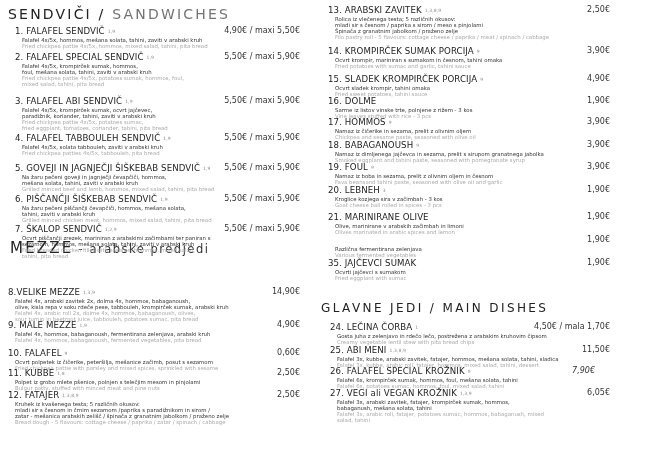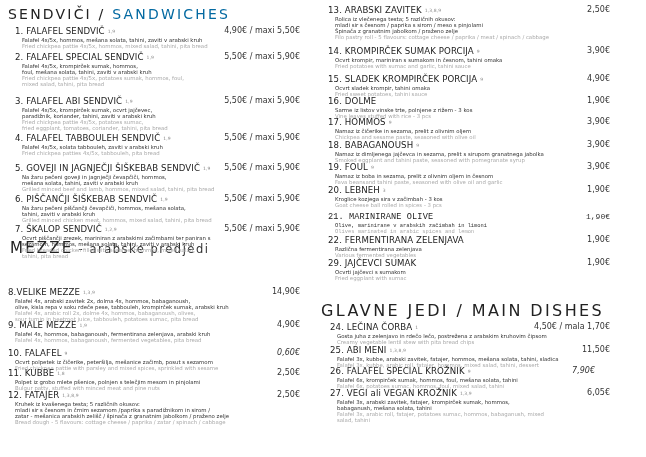--- a/index.html
+++ b/index.html
@@ -2,21 +2,21 @@
 <html><head>
 <meta charset="utf-8">
 <style>
   html, body { margin:0; padding:0; background:#fff; }
   body { width:646px; height:457px; overflow:hidden; position:relative;
          font-family:"DejaVu Sans", "Liberation Sans", sans-serif; color:#333; }
   .col { position:absolute; top:0; }
   .col.left { left:0; width:323px; }
   .col.right { left:323px; width:323px; }
   .section-title { position:absolute; font-size:14px; letter-spacing:2.2px; color:#222; white-space:nowrap; font-weight:normal; }
-  .section-title .light { color:#0369a1; }
+  .section-title .light { color:#737373; }
   .section-title .sub { font-size:11.5px; letter-spacing:1.5px; color:#333; }
   .item { position:absolute; }
   .item .head { position:relative; height:11px; }
   .item .name { position:absolute; left:0; top:0; font-size:8.6px; color:#222; white-space:nowrap; letter-spacing:0.1px; }
   .item .allergens { font-size:4.5px; color:#888; margin-left:3px; vertical-align:1px; }
   .item .price { position:absolute; top:0; font-size:8px; color:#333; white-space:nowrap; }
   .item .desc { font-size:5.4px; line-height:6.1px; color:#333; white-space:nowrap; margin-left:7px; }
   .item .desc-en { font-size:5.4px; line-height:6.1px; color:#aaa; white-space:nowrap; margin-left:7px; }
 </style>
 </head>
@@ -25,21 +25,21 @@
 <div class="col left">
   <div class="section-title" style="left:8px;top:6px;">
     <span>SENDVIČI / </span><span class="light">SANDWICHES</span>
   </div>
   <div class="section-title" style="left:10px;top:239px;font-size:15px;">
     <span>MEZZE</span><span class="sub"> - arabske predjedi</span>
   </div>
 </div>
 
 <div class="col right">
-  <div class="section-title" style="left:-2px;top:301px;font-size:16px;letter-spacing:2.4px;">
+  <div class="section-title" style="left:-2px;top:301px;font-size:12px;letter-spacing:2.4px;">
     <span>GLAVNE JEDI / MAIN DISHES</span>
   </div>
 </div>
 
 <div id="items">
     <div class="item" style="left: 15px; top: 26px; width: 300px;">
       <div class="head">
         <span class="name">1. FALAFEL SENDVIČ<span class="allergens">1,9</span></span>
         <span class="price" style="right: 15px;">4,90€ / maxi 5,50€</span>
       </div>
@@ -116,21 +116,21 @@
       <div class="head">
         <span class="name">9. MALE MEZZE<span class="allergens">1,9</span></span>
         <span class="price" style="right: 8px;">4,90€</span>
       </div>
       <div class="desc">Falafel 4x, hommos, babaganoush, fermentirana zelenjava, arabski kruh</div>
       <div class="desc-en">Falafel 4x, hommos, babaganoush, fermented vegetables, pita bread</div>
     </div>
     <div class="item" style="left: 8px; top: 348px; width: 300px;">
       <div class="head">
         <span class="name">10. FALAFEL<span class="allergens">9</span></span>
-        <span class="price" style="right: 8px; font-style: italic;">0,60€</span>
+        <span class="price" style="right: 8px;">0,60€</span>
       </div>
       <div class="desc">Ocvrt polpetek iz čičerike, peteršilja, mešanice začimb, posut s sezamom</div>
       <div class="desc-en">Fried chickpea pattie with parsley and mixed spices, sprinkled with sesame</div>
     </div>
     <div class="item" style="left: 8px; top: 368px; width: 300px;">
       <div class="head">
         <span class="name">11. KUBBE<span class="allergens">1,8</span></span>
         <span class="price" style="right: 8px;">2,50€</span>
       </div>
       <div class="desc">Polpet iz grobo mlete pšenice, polnjen s telečjim mesom in pinjolami</div>
@@ -205,39 +205,38 @@
       <div class="desc-en">Fava beansand tahini paste, seasoned with olive oil and garlic</div>
     </div>
     <div class="item" style="left: 328px; top: 185px; width: 290px;">
       <div class="head">
         <span class="name">20. LEBNEH<span class="allergens">3</span></span>
         <span class="price" style="right: 8px;">1,90€</span>
       </div>
       <div class="desc">Kroglice kozjega sira v začimbah - 3 kos</div>
       <div class="desc-en">Goat cheese ball rolled in spices - 3 pcs</div>
     </div>
-    <div class="item" style="left: 328px; top: 212px; width: 290px; font-family: Liberation Mono, monospace;">
+    <div class="item" style="left: 328px; top: 212px; width: 290px;">
       <div class="head">
         <span class="name">21. MARINIRANE OLIVE</span>
         <span class="price" style="right: 8px;">1,90€</span>
       </div>
       <div class="desc">Olive, marinirane v arabskih začimbah in limoni</div>
       <div class="desc-en">Olives marinated in arabic spices and lemon</div>
     </div>
     <div class="item" style="left: 328px; top: 235px; width: 290px;">
       <div class="head">
-        <span class="name">22. FERMENTIRANA ZELENJAVA</span>
         <span class="price" style="right: 8px;">1,90€</span>
       </div>
       <div class="desc">Različna fermentirana zelenjava</div>
       <div class="desc-en">Various fermented vegetables</div>
     </div>
     <div class="item" style="left: 328px; top: 258px; width: 290px;">
       <div class="head">
-        <span class="name">29. JAJČEVCI SUMAK</span>
+        <span class="name">35. JAJČEVCI SUMAK</span>
         <span class="price" style="right: 8px;">1,90€</span>
       </div>
       <div class="desc">Ocvrti jajčevci s sumakom</div>
       <div class="desc-en">Fried eggplant with sumac</div>
     </div>
     <div class="item" style="left: 330px; top: 322px; width: 305px;">
       <div class="head">
         <span class="name">24. LEČINA ČORBA<span class="allergens">1</span></span>
         <span class="price" style="right: 25px;">4,50€ / mala 1,70€</span>
       </div>

